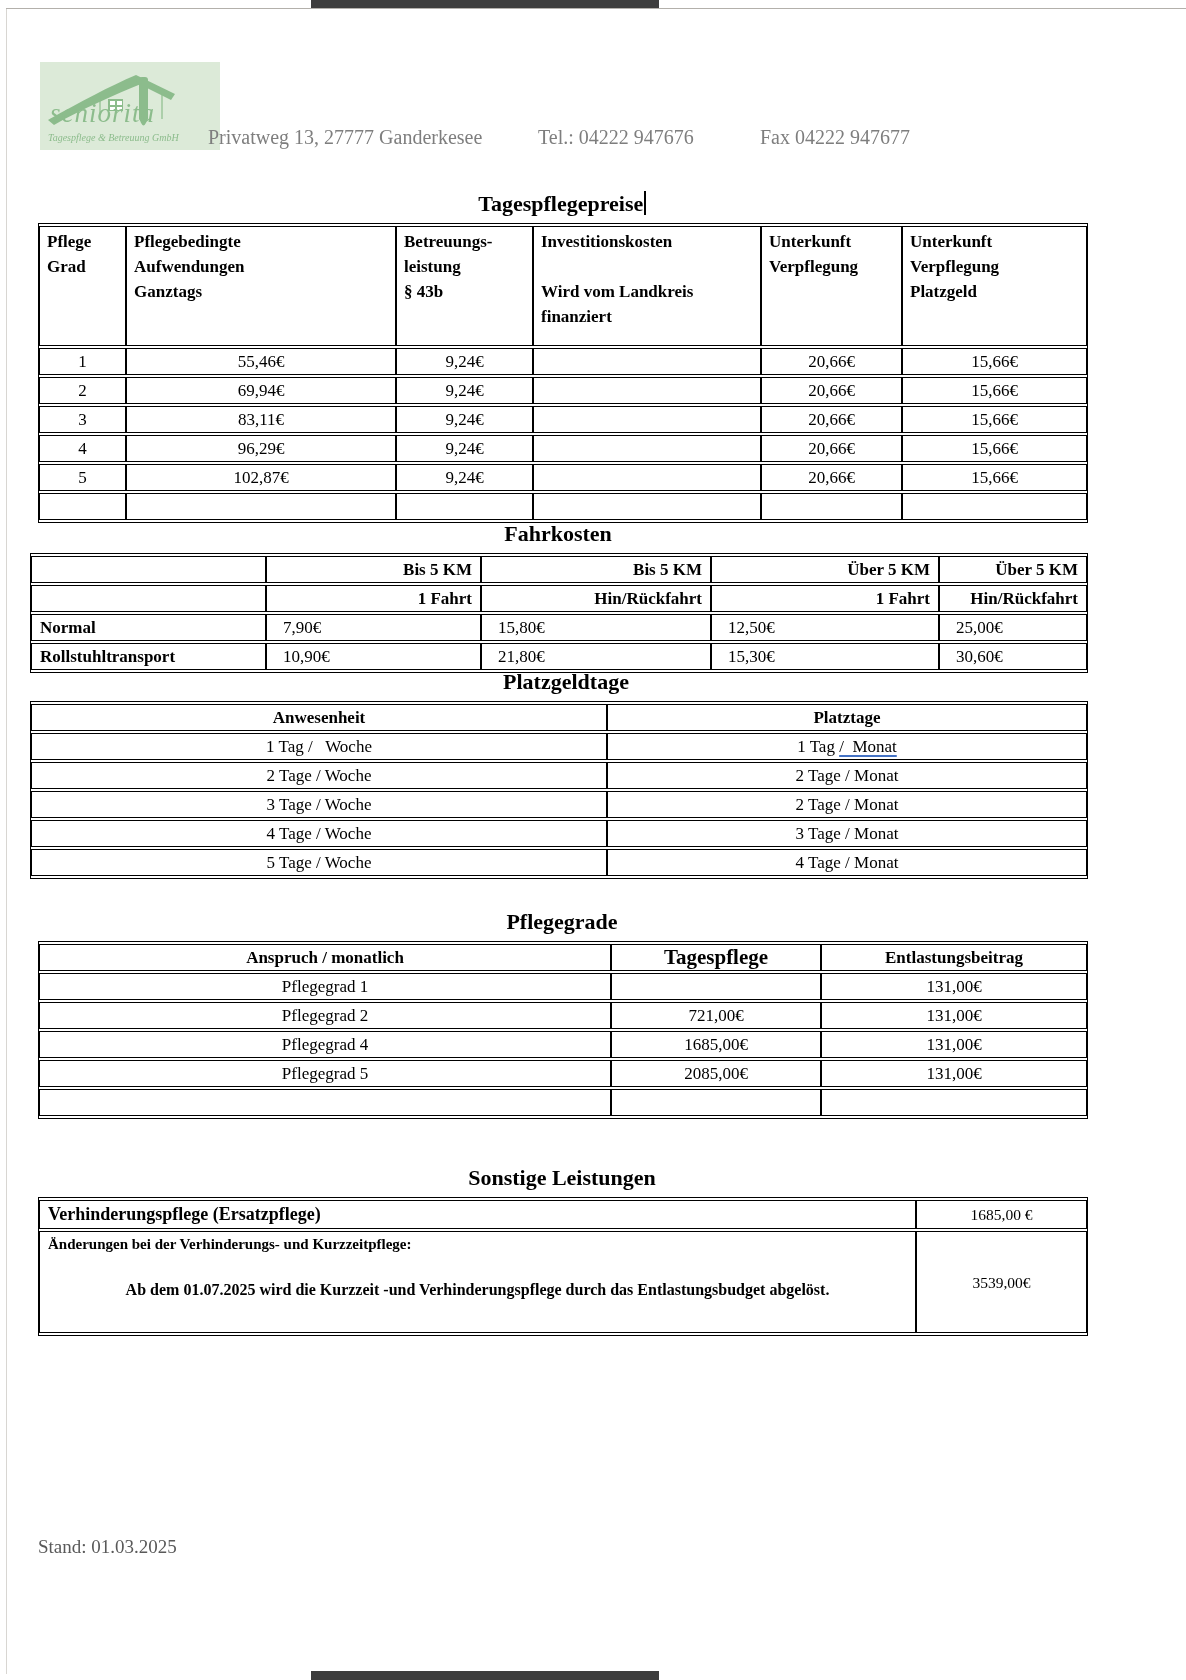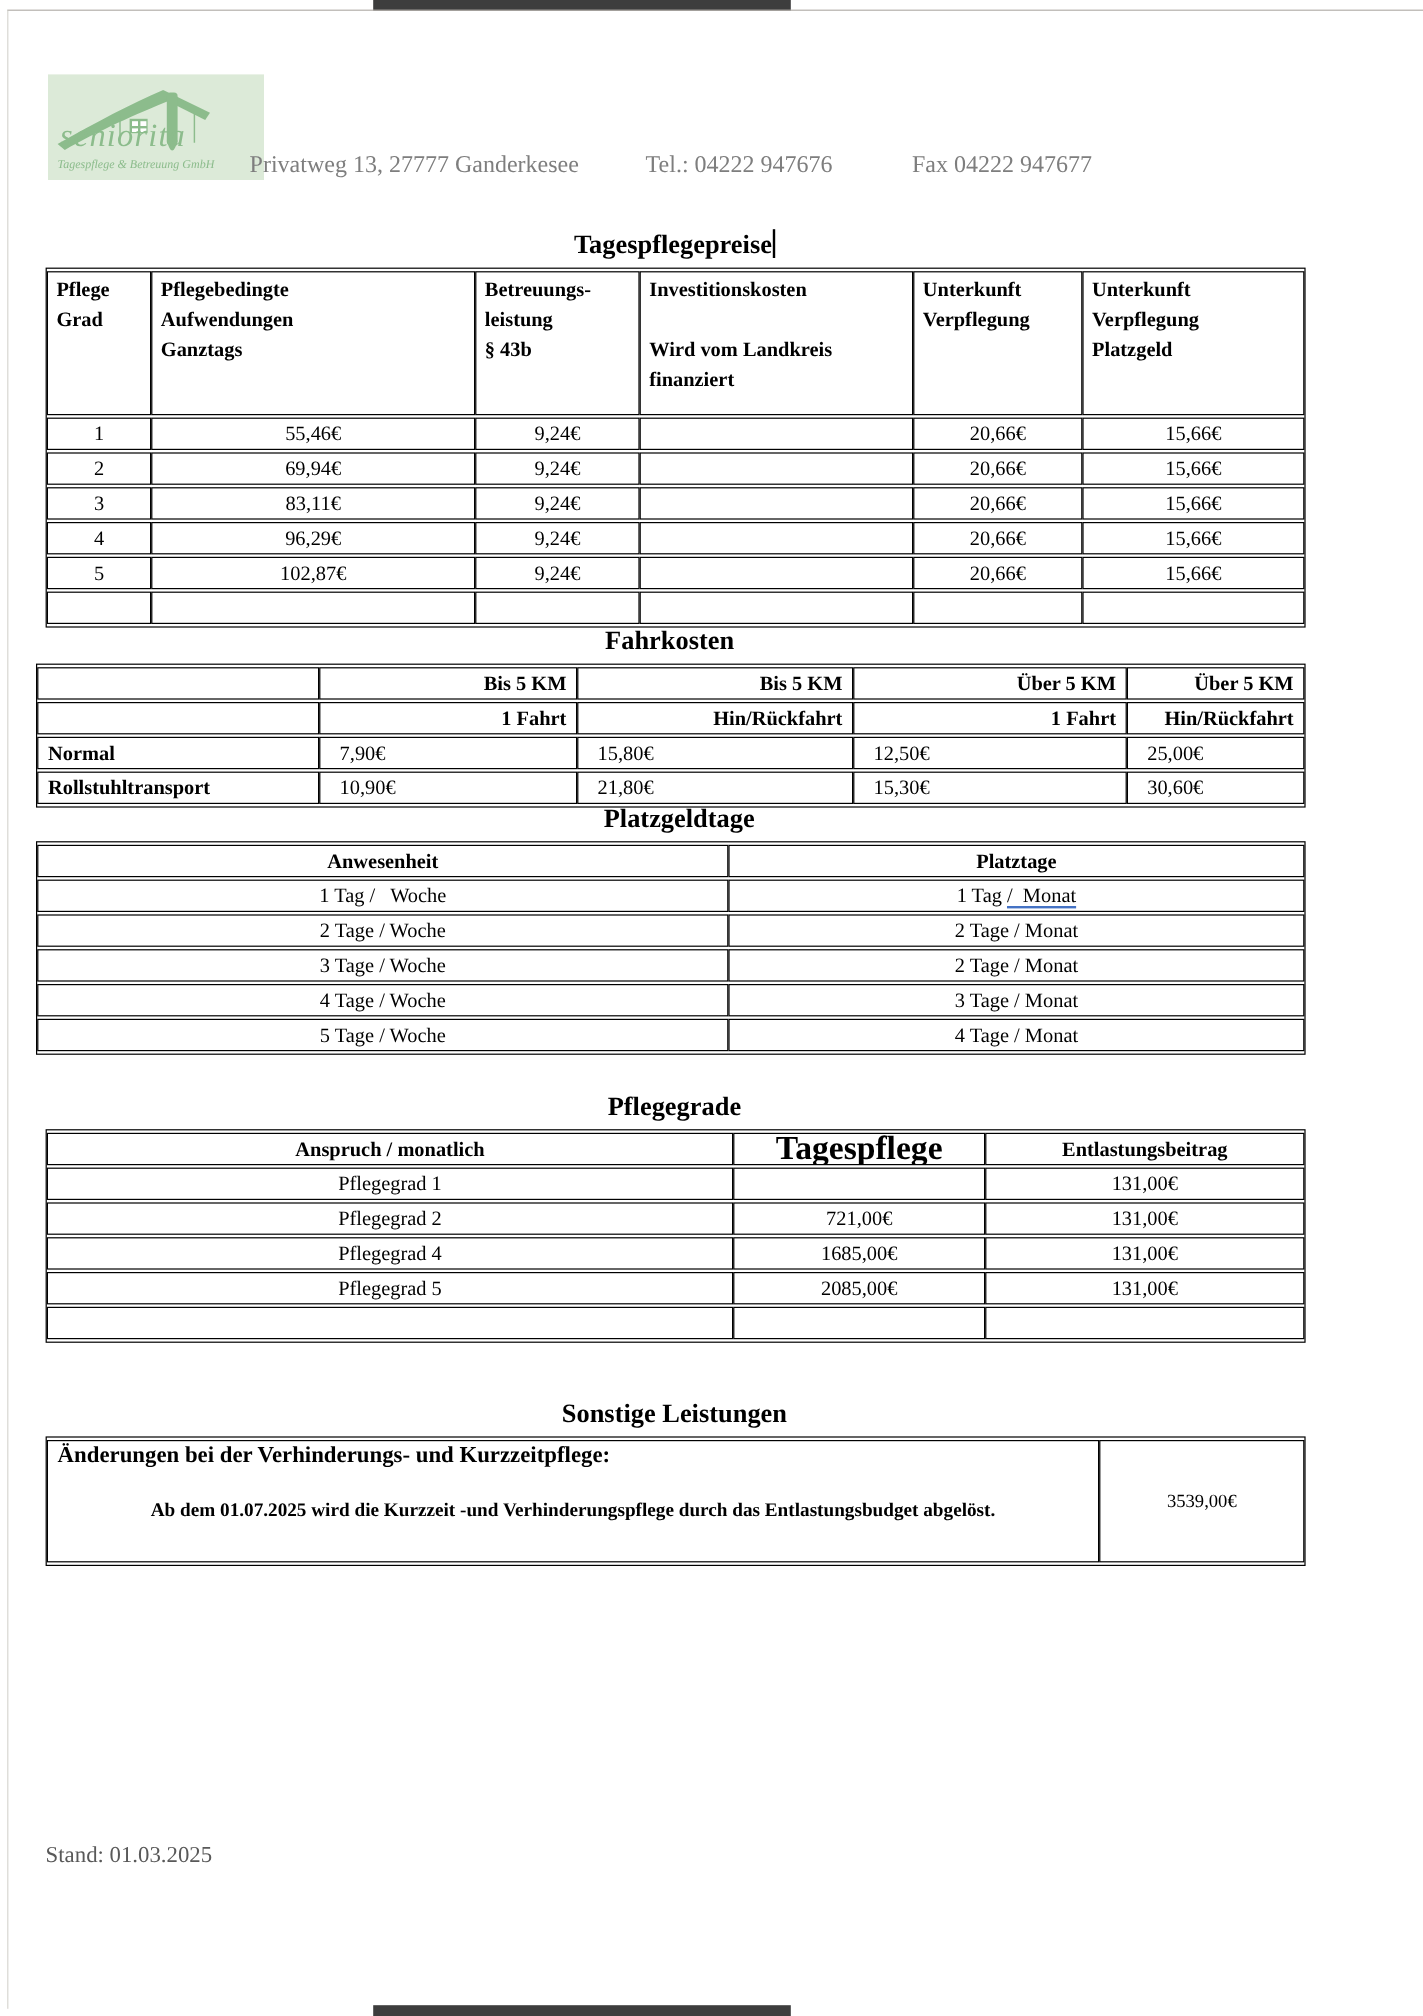--- a/index.html
+++ b/index.html
@@ -45,30 +45,30 @@
 
   
   .t3{width:1056px;}
   .t3 th{text-align:center;font-weight:bold;}
   .t3 td{text-align:center;white-space:pre;}
   .u-blue{text-decoration:underline;text-decoration-color:#4472c4;text-decoration-thickness:1.5px;text-underline-offset:3px;}
 
   
   .t4{width:1048px;}
   .t4 th{text-align:center;font-weight:bold;}
-  .t4 th.big{font-size:28px;}
+  .t4 th.big{font-size:21px;}
   .t4 td{text-align:center;}
 
   
   .t5{width:1048px;}
   .t5 td{vertical-align:top;}
   .t5 td.label{font-weight:bold;font-size:18px;line-height:25px;}
   .t5 td.value{text-align:center;font-size:15.5px;line-height:25px;}
   .t5 td.value.mid{vertical-align:middle;}
-  .note-line1{font-weight:bold;font-size:19px;line-height:22px;}
+  .note-line1{font-weight:bold;font-size:15px;line-height:22px;}
   .note-line2{font-weight:bold;font-size:16px;line-height:22px;margin-top:24px;margin-bottom:30px;text-align:center;}
 
   .stand{position:absolute;left:38px;top:1536px;font-size:19px;color:#595959;}
 </style>
 </head>
 <body>
 
 <div class="dark-bar top"></div>
 <div class="dark-bar bottom"></div>
 <div class="edge-top"></div>
@@ -322,20 +322,24 @@
 
 <div class="section" style="left:38px;top:1164px;width:1048px;">
   <div class="sec-title">Sonstige Leistungen</div>
   <table class="t5">
     <colgroup>
         <col style="width:877px">
         <col style="width:171px">
       </colgroup>
     <tbody>
       <tr>
+        <td class="label">Verhinderungspflege (Ersatzpflege)</td>
+        <td class="value">1685,00 €</td>
+      </tr>
+      <tr>
         <td>
           <div class="note-line1">Änderungen bei der Verhinderungs- und Kurzzeitpflege:</div>
           <div class="note-line2">Ab dem 01.07.2025 wird die Kurzzeit -und Verhinderungspflege durch das Entlastungsbudget abgelöst.</div>
         </td>
         <td class="value mid">3539,00€</td>
       </tr>
     </tbody>
   </table>
 </div>
 

